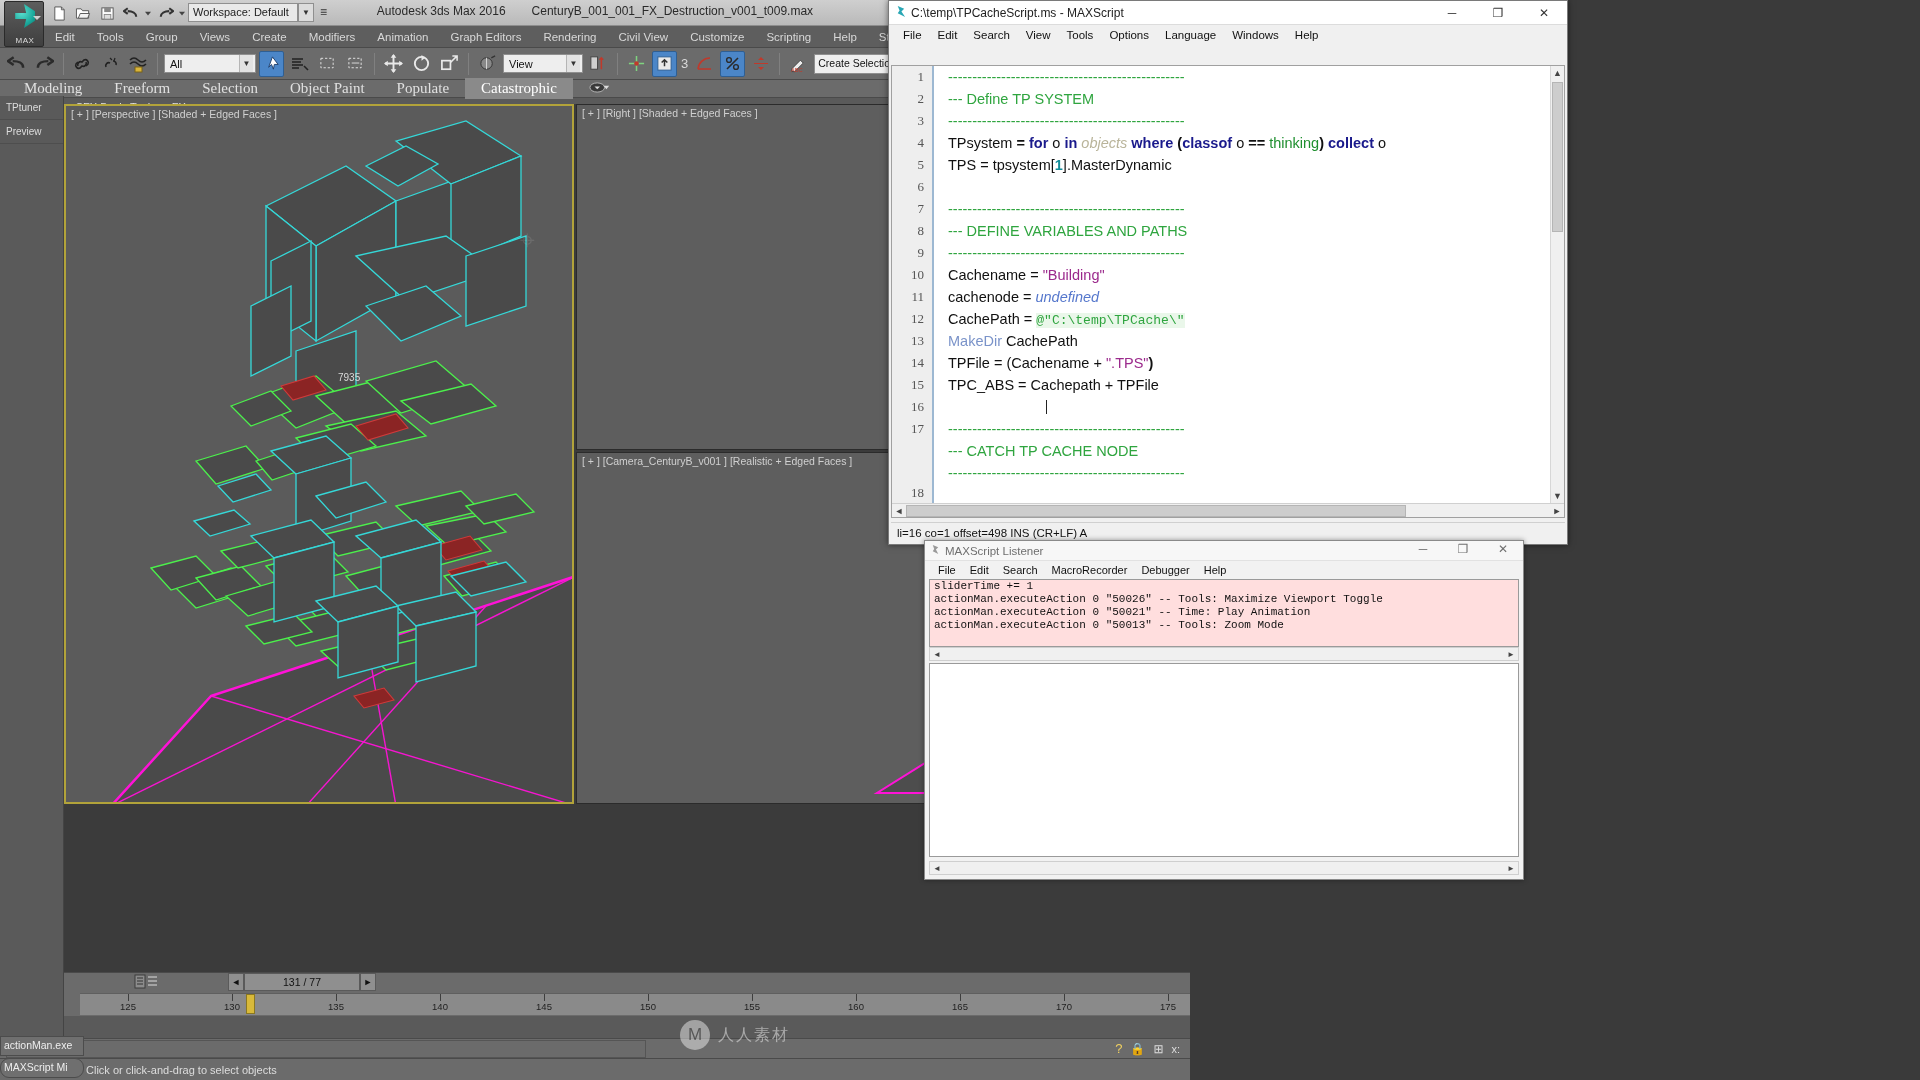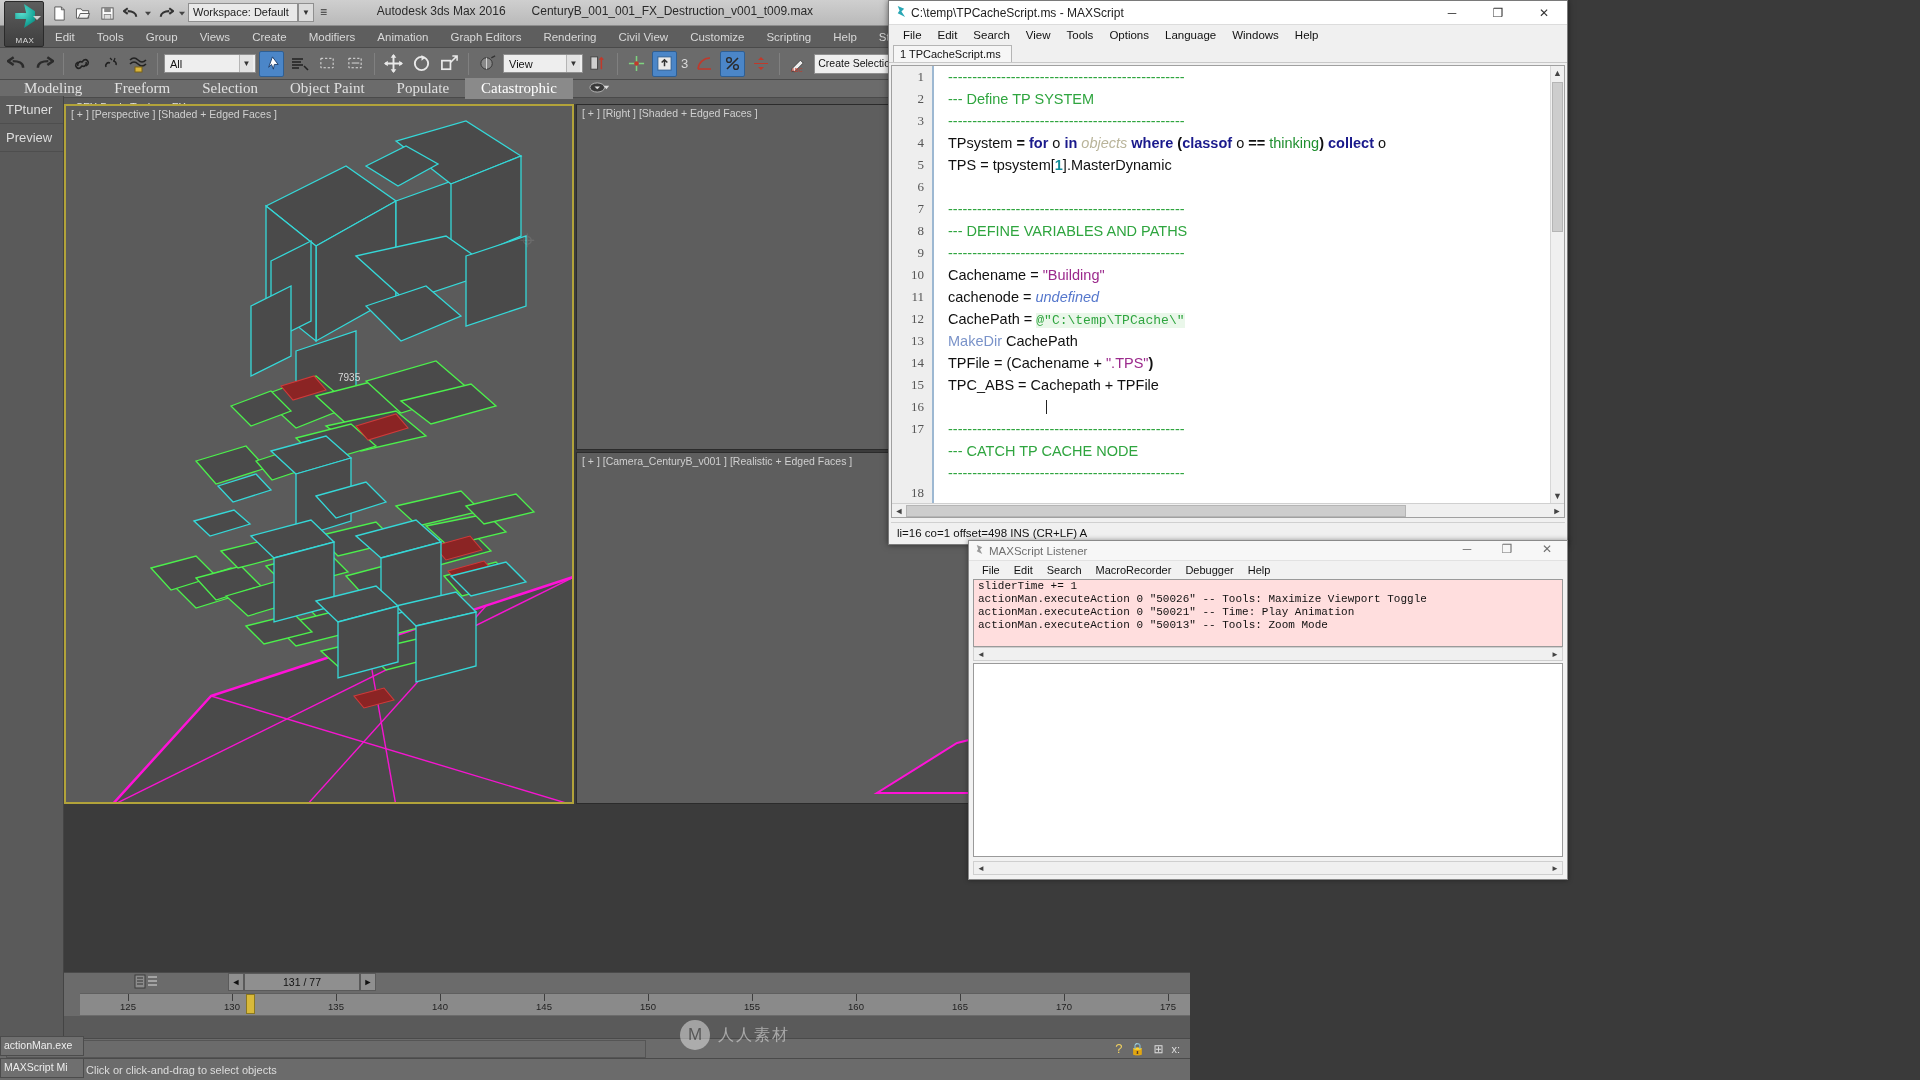--- a/index.html
+++ b/index.html
@@ -61,21 +61,21 @@
                 padding-left:8px; gap:0; border-bottom:1px solid #4a4a4a;}
   .max-ribbon .rt { font-size:15px; color:#e0e0e0; padding:2px 16px;font-family:Liberation Serif, serif; }
   .max-ribbon .rt.active { background:#8a8a8a; color:#fff; }
   .ribbon-row2 { height:18px; background:#5a5a5a; display:flex; align-items:center; gap:0;
                  border-bottom:1px solid #444; }
   .ribbon-row2 .rt2 { font-size:11px; color:#e0e0e0; padding:2px 8px; }
 
   
   .leftpanel { position:absolute; left:0; top:96px; width:64px; bottom:0; background:#5a5a5a;
                border-right:1px solid #444; }
-  .leftpanel .lp-item { font-size:13px; color:#ddd; padding:6px 6px; border-bottom:1px solid #4e4e4e; }
+  .leftpanel .lp-item { font-size:10px; color:#ddd; padding:6px 6px; border-bottom:1px solid #4e4e4e; }
 
   
   .viewports { position:absolute; left:64px; top:104px; right:0; bottom:108px; background:#3b3b3b; }
   .vp { position:absolute; background:#5b5b5b; border:1px solid #2b2b2b; overflow:hidden; }
   .vp.active { border:2px solid #b2a33a; }
   .vp-label { position:absolute; left:5px; top:2px; font-size:10.5px; color:#d0d0d0; z-index:3;
               white-space:nowrap; }
   .vp-dark { background:#5e5e5e; }
 
   
@@ -147,21 +147,21 @@
   .hscroll .thumb { height:12px; background:#cdcdcd; border:1px solid #b5b5b5; }
   .vscroll { position:absolute; right:0; top:0; bottom:14px; width:14px; background:#f0f0f0;
              border-left:1px solid #d7d7d7; }
   .vscroll .arw { height:14px; text-align:center; font-size:9px; color:#444; line-height:14px;}
   .vscroll .thumb { position:absolute; left:1px; right:1px; background:#cdcdcd; border:1px solid #b5b5b5;}
   .msed-status { position:absolute; left:2px; right:2px; bottom:2px; height:20px; background:#f0f0f0;
                  font-size:11.5px; color:#111; padding:4px 6px; border-top:1px solid #d0d0d0;}
   .caret-ibeam { position:absolute; width:1px; height:14px; background:#222; }
 
   
-  .mslist { position:absolute; left:968px; top:540px; width:600px; height:340px; background:#f2f2f2;
+  .mslist { position:absolute; left:924px; top:540px; width:600px; height:340px; background:#f2f2f2;
             border:1px solid #8a8a8a; box-shadow:0 0 5px rgba(0,0,0,.4); }
   .msl-title { height:20px; background:#f7f7f7; display:flex; align-items:center;
                border-bottom:1px solid #e2e2e2; }
   .msl-title .ico { width:20px; text-align:center; color:#9a9a9a; font-size:11px; }
   .msl-title .tt { font-size:11.5px; color:#6f6f6f; }
   .msl-menu { height:18px; background:#f2f2f2; display:flex; align-items:center; padding-left:6px;}
   .msl-menu .mi { font-size:11px; color:#111; padding:1px 7px; }
   .msl-pink { position:absolute; left:4px; right:4px; top:38px; height:68px; background:#ffdede;
               border:1px solid #9a9a9a; overflow:hidden; }
   .msl-pink .l { font-family:"Liberation Mono", monospace; font-size:11px; color:#111;
@@ -606,21 +606,21 @@
         <span style="color:#ddd;font-size:12px;">⊞</span>
         <span style="color:#ddd;font-size:11px;">x:</span>
       </div>
     </div>
 
     <div class="bottomstrip">
       <div class="prompt">Click or click-and-drag to select objects</div>
     </div>
 
     <div class="taskbtn" style="bottom:24px;">actionMan.exe</div>
-    <div class="taskbtn" style="bottom:2px;">MAXScript Mi</div>
+    <div class="taskbtn" style="bottom:2px;border-radius:9px;">MAXScript Mi</div>
 
     <div class="wm" style="left:520px;top:225px;font-size:26px;">⌖</div>
     <div class="wm" style="left:250px;top:460px;"></div>
     <div class="wm-center">
       <div class="circle">M</div>
       <div class="cn">人人素材</div>
     </div>
   </div>
 
   <div class="msed">
@@ -640,23 +640,20 @@
     <div class="msed-menu">
       <div class="mi">File</div>
       <div class="mi">Edit</div>
       <div class="mi">Search</div>
       <div class="mi">View</div>
       <div class="mi">Tools</div>
       <div class="mi">Options</div>
       <div class="mi">Language</div>
       <div class="mi">Windows</div>
       <div class="mi">Help</div>
-    </div>
-    <div class="msed-tabs">
-      <div class="msed-tab active">1 TPCacheScript.ms</div>
     </div>
 
     <div class="code-wrap">
       <div class="gutter">
         <div class="ln" style="height:22px;line-height:22px;">1</div>
         <div class="ln" style="height:22px;line-height:22px;">2</div>
         <div class="ln" style="height:22px;line-height:22px;">3</div>
         <div class="ln" style="height:22px;line-height:22px;">4</div>
         <div class="ln" style="height:22px;line-height:22px;">5</div>
         <div class="ln" style="height:22px;line-height:22px;">6</div>

